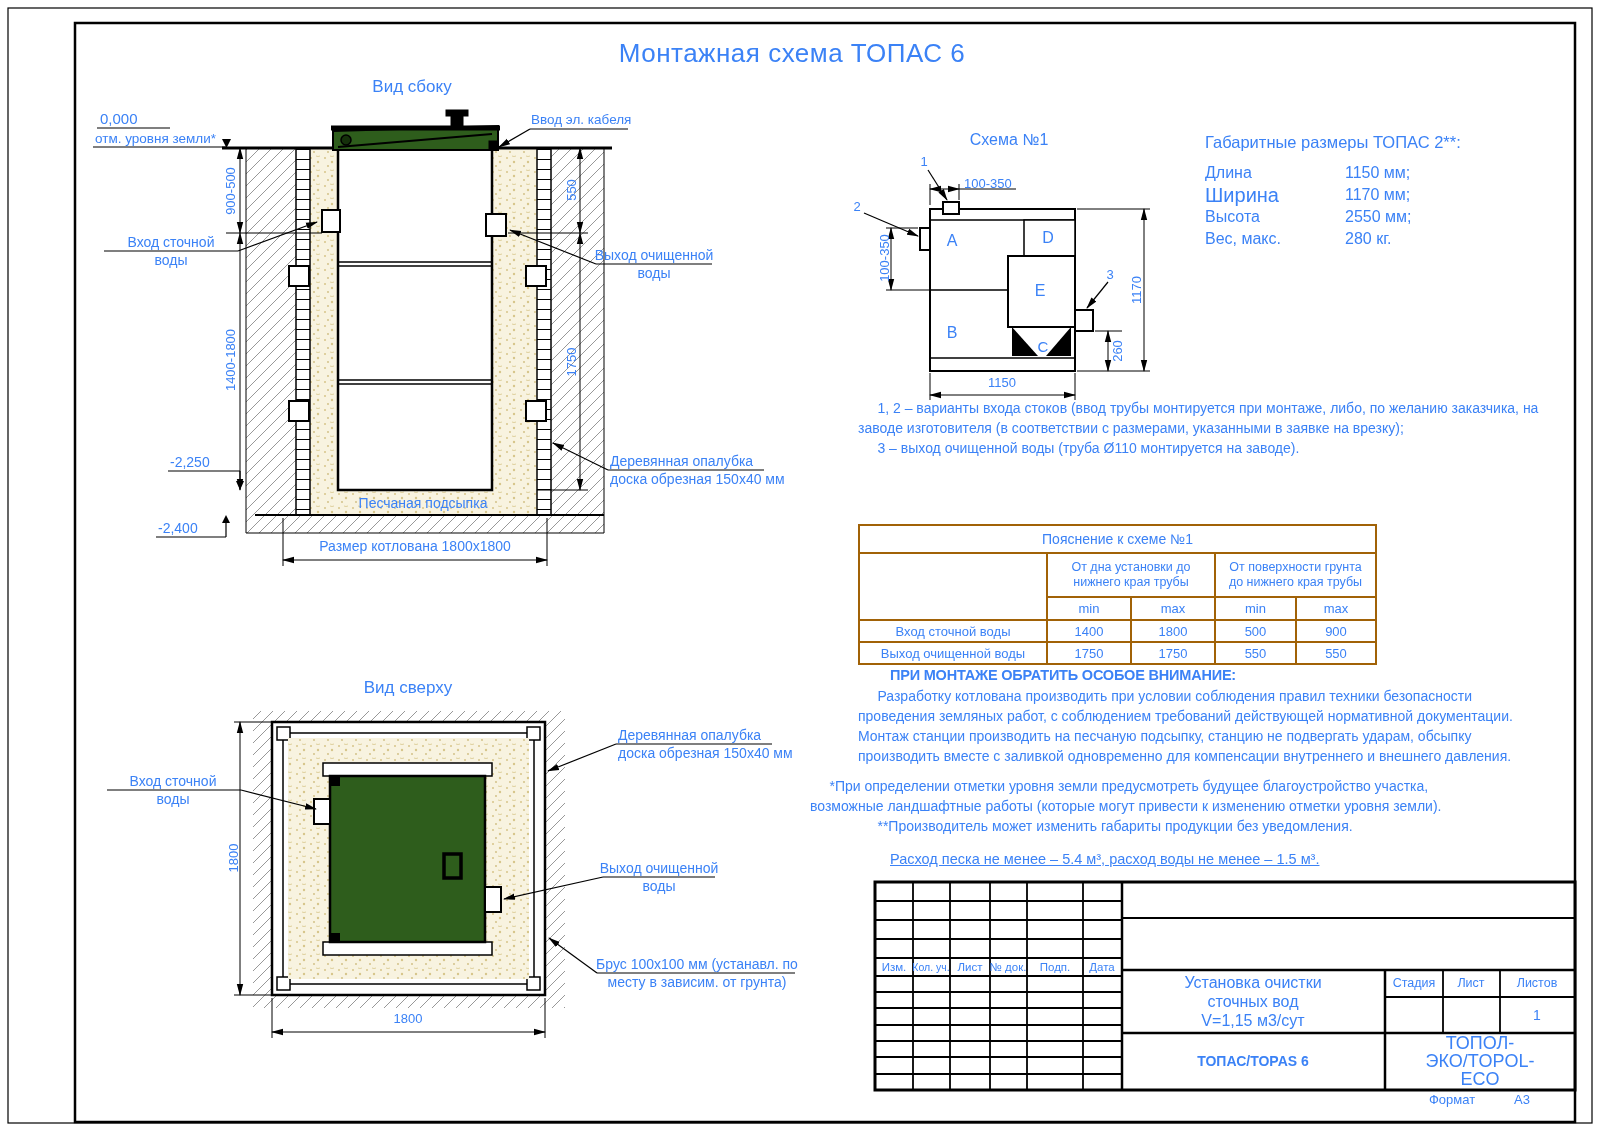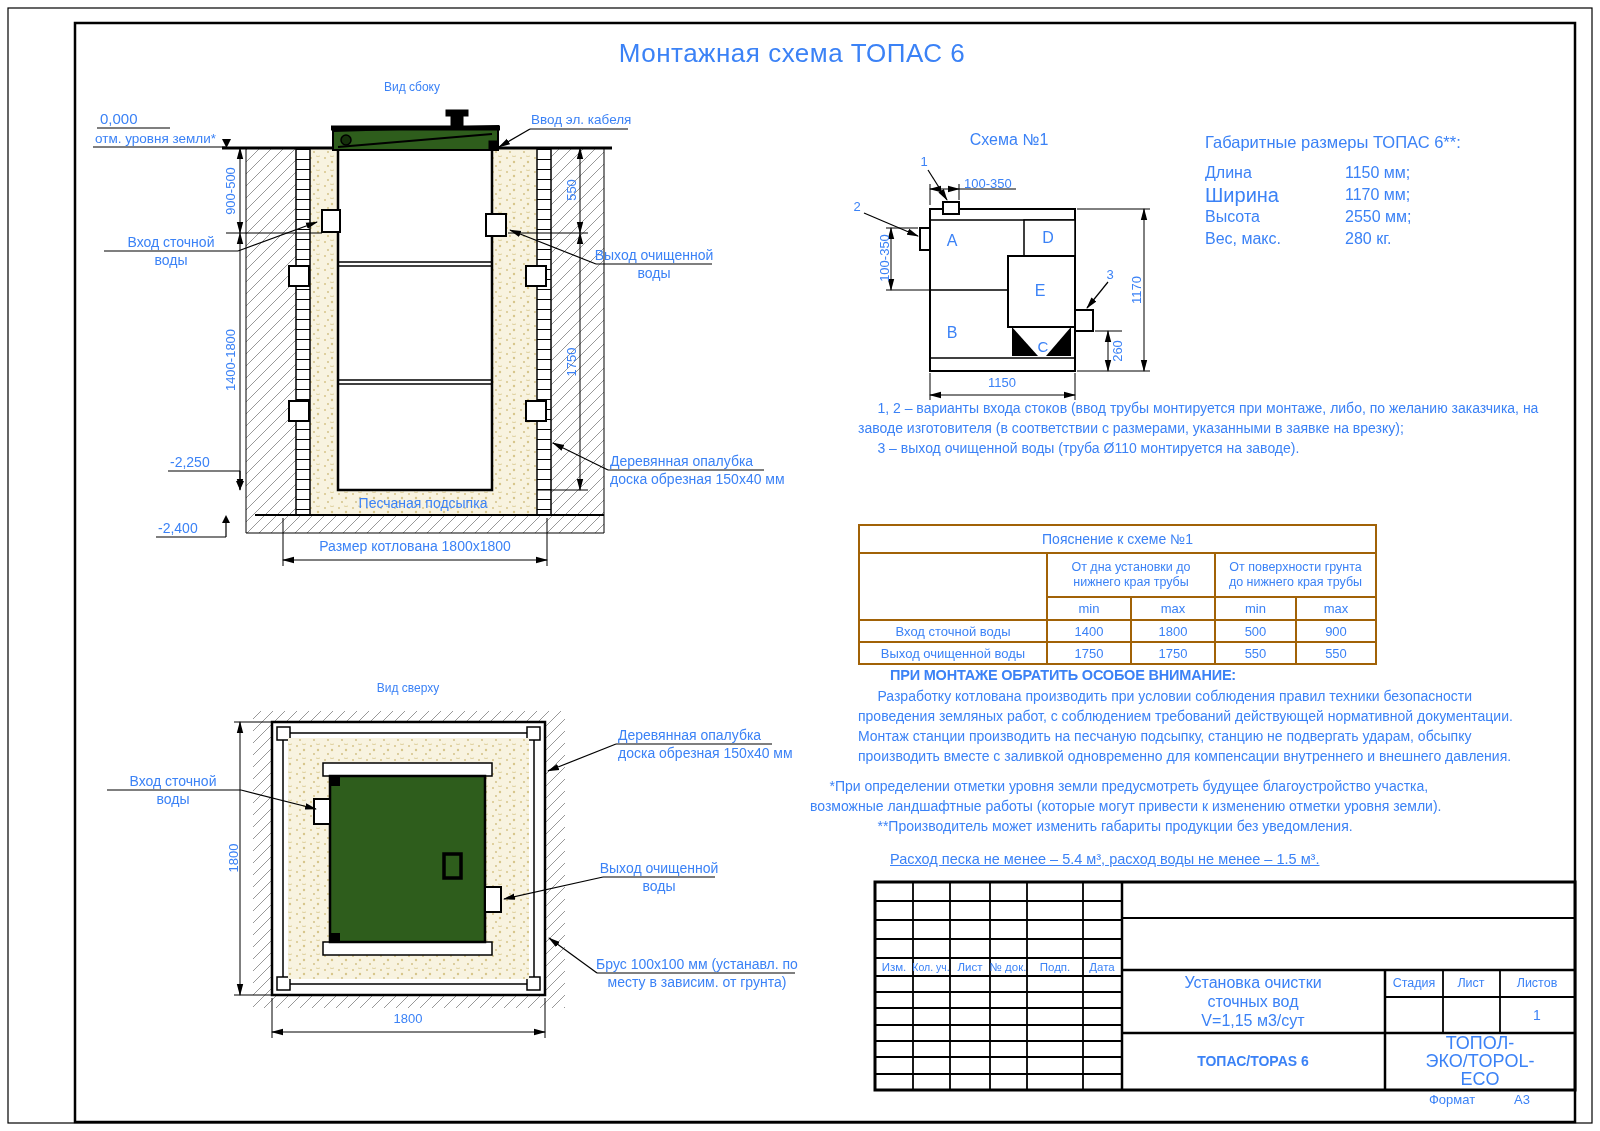--- a/index.html
+++ b/index.html
@@ -3,21 +3,21 @@
 <meta charset="utf-8">
 <style>
   html,body{margin:0;padding:0;background:#e8e8e8;}
   #page{position:relative;width:1600px;height:1131px;background:#fff;overflow:hidden;
         font-family:"Liberation Sans",sans-serif;color:#3b82f6;}
   #page svg{position:absolute;left:0;top:0;z-index:1;}
   .t{position:absolute;z-index:2;white-space:pre-line;line-height:18px;font-size:14px;}
   .c{position:absolute;z-index:2;transform:translate(-50%,-50%);text-align:center;white-space:pre-line;line-height:18px;font-size:14px;}
   .v{position:absolute;z-index:2;transform:translate(-50%,-50%) rotate(-90deg);white-space:nowrap;font-size:13px;}
   .dim{font-size:13px;}
-  .cap{font-size:12px;}
+  .cap{font-size:17px;}
   .title{font-size:26px;letter-spacing:0.5px;}
   .small{font-size:13.5px;}
   .para{line-height:20px;font-size:14px;text-align:left;}
   .u{text-decoration:underline;}
   table.expl{position:absolute;left:858px;top:524px;z-index:2;border-collapse:collapse;table-layout:fixed;}
   table.expl td{border:2px solid #a16207;text-align:center;vertical-align:middle;font-size:13px;line-height:15px;padding:1px 2px;}
 </style>
 </head>
 <body>
 
@@ -262,21 +262,21 @@
 <div class="c" style="left:1040px;top:291px;font-size:16px;">E</div>
 <div class="c dim" style="left:924px;top:162px;">1</div>
 <div class="c dim" style="left:857px;top:207px;">2</div>
 <div class="c dim" style="left:1110px;top:275px;">3</div>
 <div class="t dim" style="left:964px;top:175px;">100-350</div>
 <div class="v" style="left:884px;top:258px;">100-350</div>
 <div class="v" style="left:1136px;top:290px;">1170</div>
 <div class="v" style="left:1117px;top:351px;">260</div>
 <div class="c dim" style="left:1002px;top:383px;">1150</div>
 
-<div class="t" style="left:1205px;top:133px;font-size:16.5px;">Габаритные размеры ТОПАС 6**:</div>
+<div class="t" style="left:1205px;top:133px;font-size:16.5px;">Габаритные размеры ТОПАС 2**:</div>
 <div class="t" style="left:1205px;top:164px;font-size:16px;">Длина</div>
 <div class="t" style="left:1345px;top:164px;font-size:16px;">1150 мм;</div>
 <div class="t" style="left:1205px;top:186px;font-size:20px;">Ширина</div>
 <div class="t" style="left:1345px;top:186px;font-size:16px;">1170 мм;</div>
 <div class="t" style="left:1205px;top:208px;font-size:16px;">Высота</div>
 <div class="t" style="left:1345px;top:208px;font-size:16px;">2550 мм;</div>
 <div class="t" style="left:1205px;top:230px;font-size:16px;">Вес, макс.</div>
 <div class="t" style="left:1345px;top:230px;font-size:16px;">280 кг.</div>
 
 <div class="t para" style="left:858px;top:398px;width:688px;">&nbsp;&nbsp;&nbsp;&nbsp;&nbsp;1, 2 – варианты входа  стоков (ввод трубы монтируется при монтаже, либо, по желанию заказчика, на заводе изготовителя (в соответствии с размерами, указанными в заявке на врезку);

